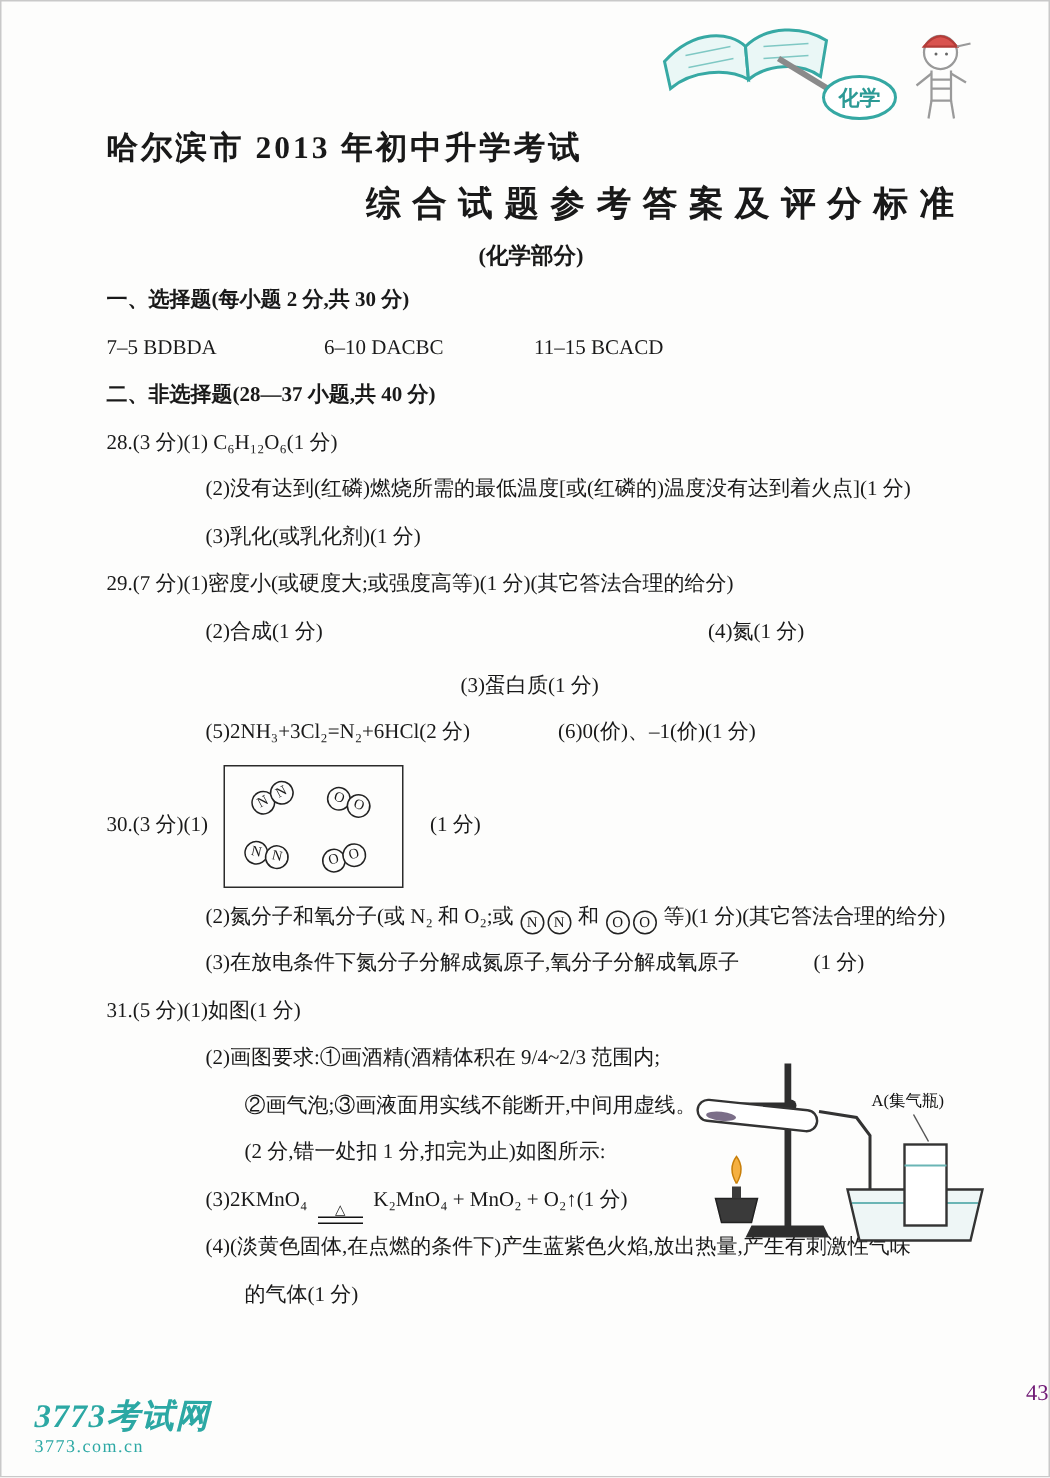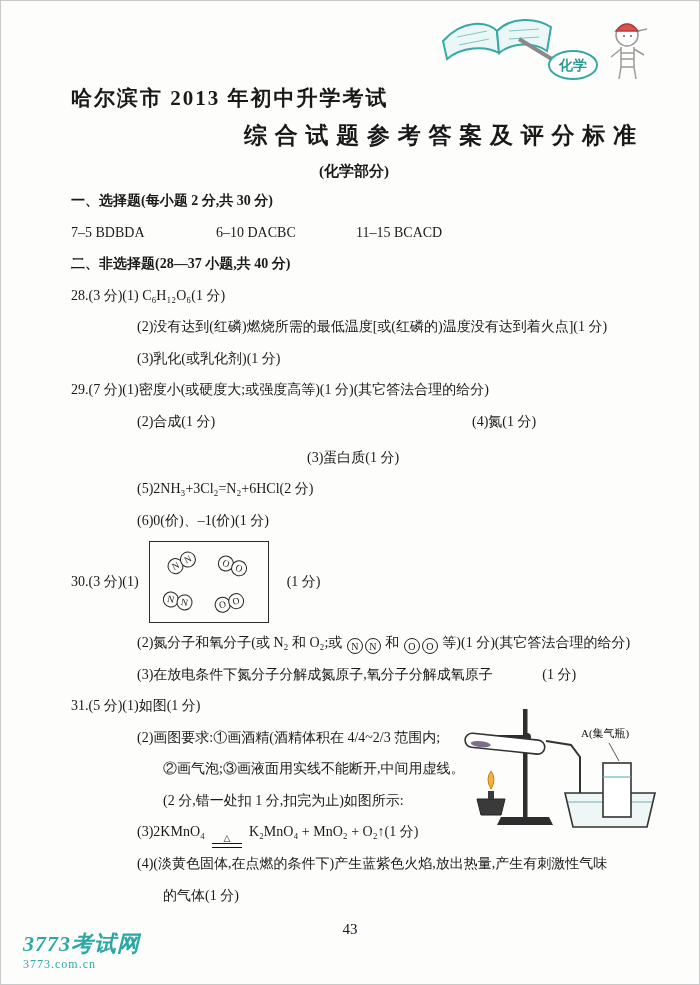--- a/index.html
+++ b/index.html
@@ -21,21 +21,21 @@
   .ind1 { padding-left:66px; }
   .ind2 { padding-left:92px; }
   .notes { margin-top:8px; }
   .notes .cont { padding-left:30px; }
 
   .ansrow { display:flex; }
   .ansrow .a1 { width:145px; } .ansrow .a2 { width:140px; }
 
   .row3 { display:flex; }
   .row3 .c1 { width:170px; } .row3 .c2 { width:165px;margin-top:36px; }
-  .row2 { display:flex;flex-direction:column; }
+  .row2 { display:flex; }
   .row2 .c1 { width:235px; }
 
   
   .q30row { display:flex; align-items:center; margin:5px 0 4px 0; }
   .q30row .head { margin-right:10px; }
   .molbox { position:relative; width:120px; height:82px; border:1.5px solid #2b2b2b; background:#fdfdfc; }
   .mol { position:absolute; white-space:nowrap; }
   .atom { display:inline-block; width:16px; height:16px; border:1px solid #222; border-radius:50%;
           font-size:9.5px; line-height:15px; text-align:center; font-style:normal; background:#fdfdfc; }
   .atom + .atom { margin-left:-2px; }
@@ -46,21 +46,21 @@
 
   
   .eqcond { display:inline-flex; flex-direction:column; align-items:center; margin:0 7px; vertical-align:-5px; }
   .eqcond .delta { font-size:9px; line-height:9px; }
   .eqcond .eqline { width:30px; height:5px; border-top:1.2px solid #111; border-bottom:1.2px solid #111; }
 
   
   .apparatus { position:absolute; left:452px; top:696px; width:215px; height:142px; }
 
   
-  .pageno { position:absolute; left:0; right:0; top:920px; text-align:center; font-size:15px; color:#0f172a; }
+  .pageno { position:absolute; left:0; right:0; top:920px; text-align:right; font-size:15px; color:#701a75; }
   .wm { position:absolute; left:22px; top:930px; color:#2ca8a4; }
   .wm .name { font-size:22px; font-weight:bold; font-style:italic; letter-spacing:1px; line-height:26px; }
   .wm .url { font-size:12px; letter-spacing:1px; }
 </style>
 </head>
 <body>
 
 <div class="page">
 
   <svg class="art" viewBox="0 0 230 80">
@@ -146,21 +146,21 @@
       <span>和</span>
       <span class="circ">O</span><span class="circ">O</span>
       <span>等)(1 分)(其它答法合理的给分)</span>
     </div>
     <div class="line ind1">
       <span>(3)在放电条件下氮分子分解成氮原子,氧分子分解成氧原子</span>
       <span class="gapL">(1 分)</span>
     </div>
 
     <div class="line">31.(5 分)(1)如图(1 分)</div>
-    <div class="line ind1">(2)画图要求:①画酒精(酒精体积在 4/4~2/3 范围内;</div>
+    <div class="line ind1">(2)画图要求:①画酒精(酒精体积在 9/4~2/3 范围内;</div>
     <div class="line ind2">②画气泡;③画液面用实线不能断开,中间用虚线。</div>
     <div class="line ind2">(2 分,错一处扣 1 分,扣完为止)如图所示:</div>
     <div class="line ind1">
       <span>(3)2KMnO₄</span><span class="eqcond">
           <span class="delta">△</span>
           <span class="eqline"></span>
         </span><span>K₂MnO₄ + MnO₂ + O₂↑(1 分)</span>
     </div>
     <div class="line ind1">(4)(淡黄色固体,在点燃的条件下)产生蓝紫色火焰,放出热量,产生有刺激性气味</div>
     <div class="line ind2">的气体(1 分)</div>

